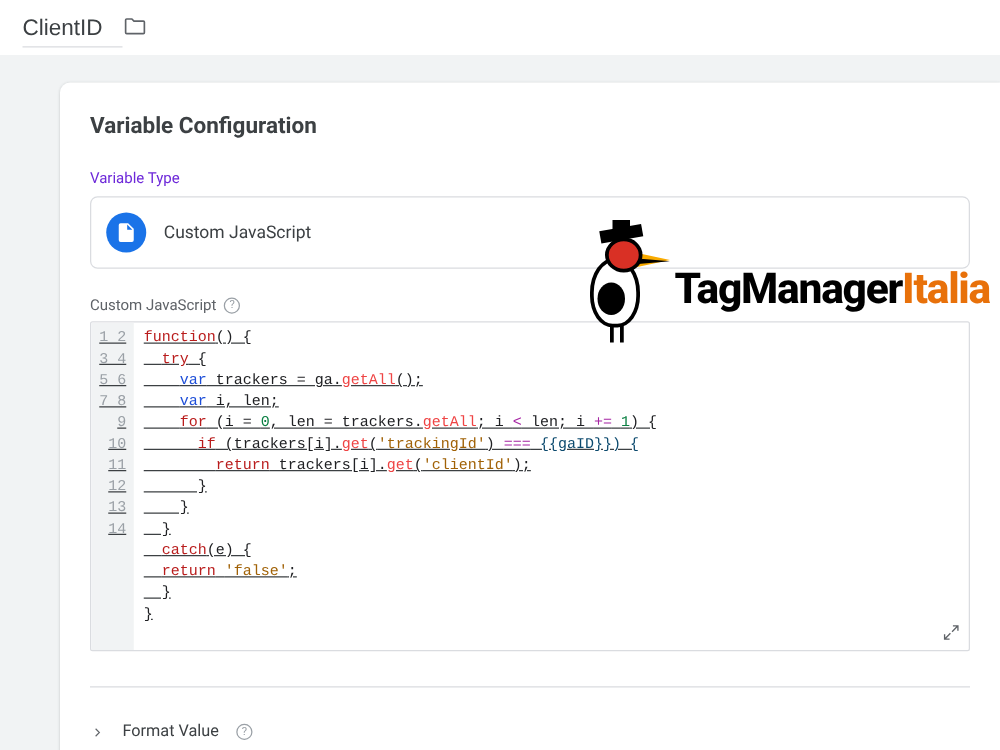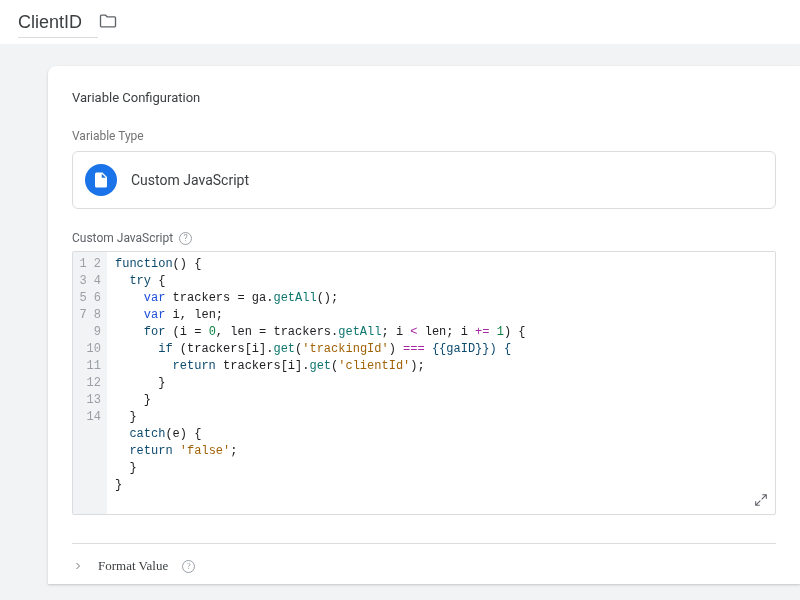--- a/index.html
+++ b/index.html
@@ -40,28 +40,28 @@
   }
   .card {
     background: #fff;
     border-radius: 8px 0 0 0;
     box-shadow: 0 1px 2px rgba(60,64,67,.15), 0 1px 3px rgba(60,64,67,.1);
     padding: 24px 24px 10px 24px;
     width: 752px;
     position: relative;
   }
   .card-title {
-    font-size: 13px;
+    font-size: 18px;
     color: #3c4043;
     margin-bottom: 20px;
-    font-weight: 400;
+    font-weight: 700;
   }
   .section-label {
     font-size: 12px;
-    color: #737373;
+    color: #6d28d9;
     margin-bottom: 8px;
     margin-top: 24px;
   }
   .var-type-box {
     border: 1px solid #dadce0;
     border-radius: 6px;
     padding: 12px;
     display: flex;
     align-items: center;
     gap: 14px;
@@ -98,62 +98,62 @@
   .code-editor {
     border: 1px solid #dadce0;
     border-radius: 2px;
     display: flex;
     font-family: Menlo, Consolas, "Courier New", monospace;
     font-size: 12px;
     line-height: 17px;
     height: 264px;
     overflow: hidden;
     position: relative;
+    text-decoration: underline;
   }
   .gutter {
     background: #f1f3f4;
     color: #9aa0a6;
     text-align: right;
     padding: 4px 6px 4px 4px;
     user-select: none;
     width: 34px;
   }
   .code {
     padding: 4px 8px;
     white-space: pre;
     color: #202124;
     flex: 1;
   }
-  .kw { color: #0c4a6e; }
+  .kw { color: #b91c1c; }
   .decl { color: #1d4ed8; }
   .num { color: #0b8043; }
-  .prop { color: #0f766e; }
+  .prop { color: #ef4444; }
   .str { color: #a16207; }
   .op { color: #a626a4; }
   .tpl { color: #0c4a6e; }
   .expand-handle {
     position: absolute;
     right: 6px;
     bottom: 6px;
     width: 16px; height: 16px;
     display: flex;
     align-items: center;
     justify-content: center;
   }
   .expand-handle svg { stroke: #5f6368; fill: none; stroke-width: 1.6; }
   .format-row {
     border-top: 1px solid #dadce0;
     margin-top: 28px;
-    padding-top: 14px;
+    padding-top: 28px;
     display: flex;
     align-items: center;
     gap: 14px;
     font-size: 13px;
     color: #3c4043;
-    font-family: Liberation Serif, serif;
   }
   .chev { width: 12px; height: 12px; }
   .chev svg { stroke: #5f6368; fill: none; stroke-width: 1.8; width: 12px; height: 12px;}
   
   .watermark {
     position: absolute;
     top: 120px;
     right: 8px;
     display: flex;
     align-items: center;
@@ -298,15 +298,31 @@
     <div class="format-row">
       <span class="chev">
         <svg viewBox="0 0 24 24">
             <polyline points="9 6 15 12 9 18"></polyline>
           </svg>
       </span>
       <span>Format Value</span>
       <span class="help-icon">?</span>
     </div>
 
+    <div class="watermark">
+      <div class="wm-bird">
+        <div class="body"></div>
+        <div class="wing"></div>
+        <div class="beak"></div>
+        <div class="beak2"></div>
+        <div class="head"></div>
+        <div class="cap"></div>
+        <div class="captop"></div>
+        <div class="leg"></div>
+        <div class="leg l2"></div>
+      </div>
+      <div class="wm-text">
+        <span>TagManager</span><span class="orange">Italia</span>
+      </div>
+    </div>
 
   </div>
 </div>
 
 </body></html>

